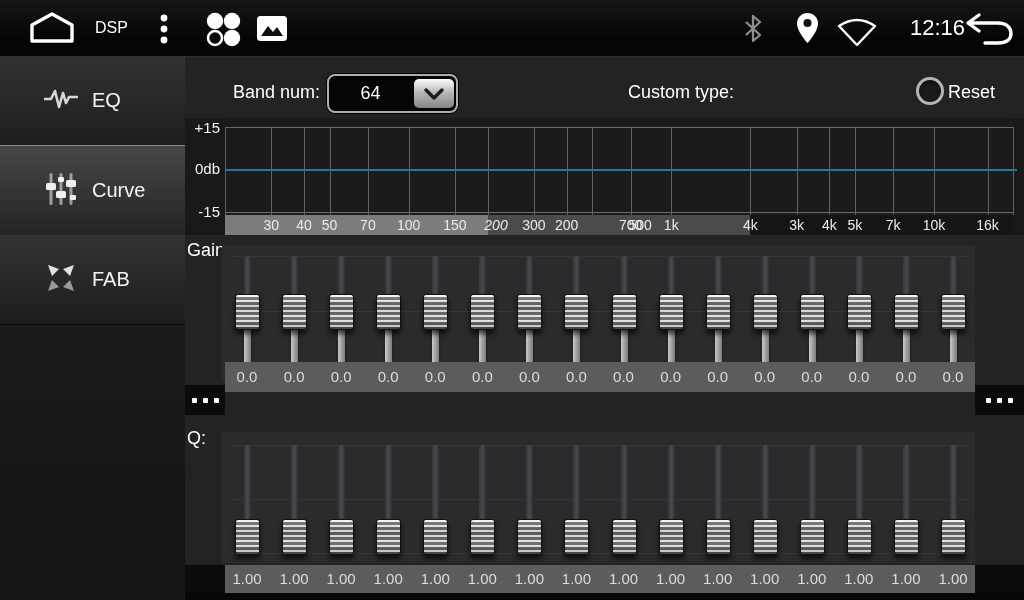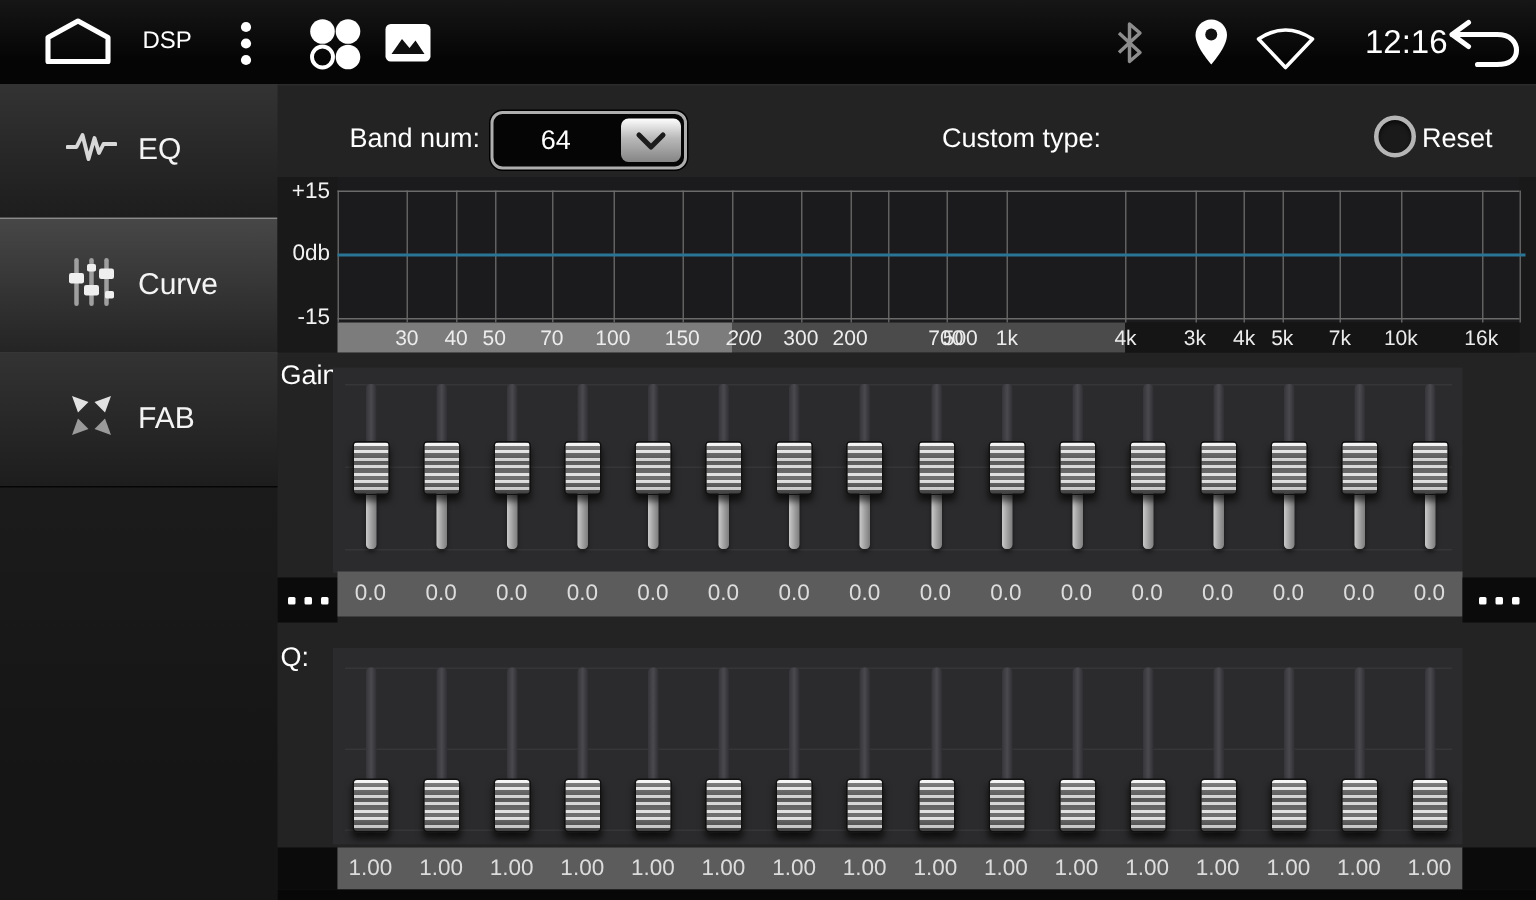--- a/index.html
+++ b/index.html
@@ -316,21 +316,21 @@
         <div class="abs track-light" style="left: 9px; top: 59px; height: 55px;"></div>
         <div class="abs thumb" style="left: 0px; top: 42px;"></div>
       </div>
     </div>
 
   <div class="abs more" style="left:185px;top:385px;width:40px;height:30px;">
     <i></i>
       <i></i>
       <i></i>
   </div>
-  <div class="abs valstrip" style="top:381px;height:30px;line-height:30px;text-decoration:underline;" id="gain-values">
+  <div class="abs valstrip" style="top:362px;height:30px;line-height:30px;text-decoration:underline;" id="gain-values">
       <div class="abs valcell" style="left: 22px;">0.0</div>
       <div class="abs valcell" style="left: 69.0667px;">0.0</div>
       <div class="abs valcell" style="left: 116.133px;">0.0</div>
       <div class="abs valcell" style="left: 163.2px;">0.0</div>
       <div class="abs valcell" style="left: 210.267px;">0.0</div>
       <div class="abs valcell" style="left: 257.333px;">0.0</div>
       <div class="abs valcell" style="left: 304.4px;">0.0</div>
       <div class="abs valcell" style="left: 351.467px;">0.0</div>
       <div class="abs valcell" style="left: 398.533px;">0.0</div>
       <div class="abs valcell" style="left: 445.6px;">0.0</div>

